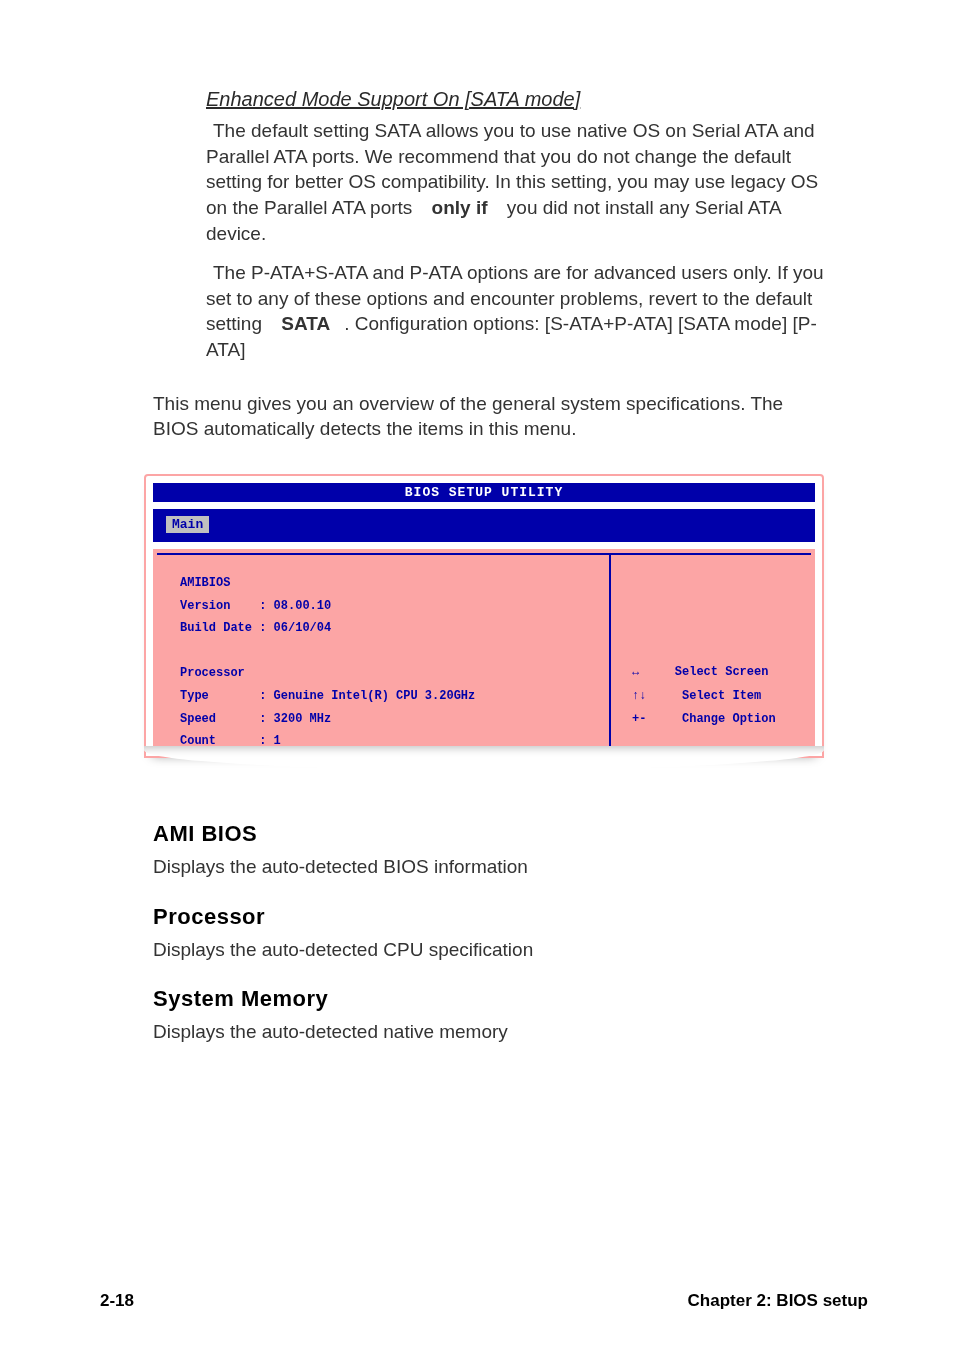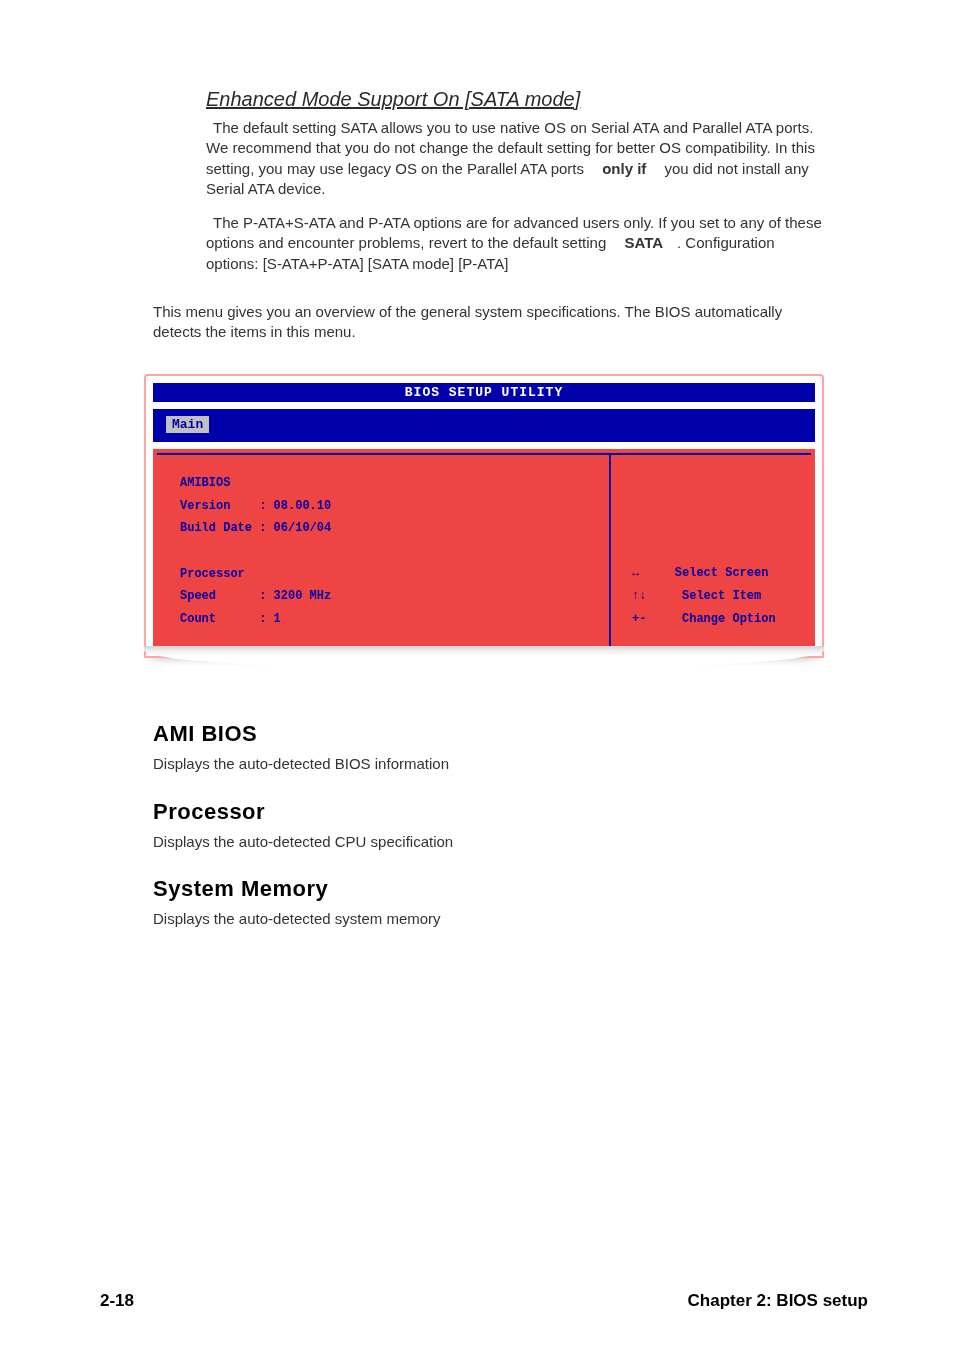--- a/index.html
+++ b/index.html
@@ -23,21 +23,21 @@
     }
     .content-block {
       margin-left: 125px;
       margin-right: 60px;
     }
     .indented-left {
       margin-left: 72px;
       margin-right: 60px;
     }
     .body-text {
-      font-size: 15px;
+      font-size: 19px;
       line-height: 1.35;
       color: #333;
     }
     .underline-title {
       font-style: italic;
       text-decoration: underline;
       font-size: 20px;
       color: #2a2a2a;
       margin-bottom: 2px;
     }
@@ -87,21 +87,21 @@
       padding: 0 6px 2px 6px;
     }
     .bios-tab-active {
       background: #c0c0c0;
       color: #0000aa;
       padding: 1px 6px;
       font-weight: bold;
     }
     .bios-body {
       display: flex;
-      background: #ef4444;
+      background: #fca5a5;
       font-family: "Courier New", monospace;
       font-size: 12px;
       height: 200px;
       position: relative;
     }
     .bios-left {
       flex: 1;
       padding: 14px 16px;
       color: #0000aa;
       font-weight: bold;
@@ -170,20 +170,21 @@
     <div class="bios-tabs">
       <span class="bios-tab-active">Main</span>
     </div>
     <div class="bios-body">
       <div class="bios-left">
         <div class="kv-row">AMIBIOS</div>
         <div class="kv-row">Version    : 08.00.10</div>
         <div class="kv-row">Build Date : 06/10/04</div>
         <br>
         <div class="kv-row">Processor</div>
+        <div class="kv-row">Type       : Genuine Intel(R) CPU 3.20GHz</div>
         <div class="kv-row">Speed      : 3200 MHz</div>
         <div class="kv-row">Count      : 1</div>
         <br>
         <div class="kv-row">System Memory</div>
         <div class="kv-row">Size       : 248MB</div>
       </div>
       <div class="bios-right">
         <div class="bios-right-inner">
           <div class="kv-row"><span>↔</span>&nbsp;&nbsp;&nbsp;<span>Select Screen</span></div>
           <div class="kv-row"><span>↑↓</span>&nbsp;&nbsp;&nbsp;<span>Select Item</span></div>
@@ -195,21 +196,21 @@
   <div class="bios-curve" style="margin-left:70px; margin-right:70px;"></div>
 
   <div class="indented-left" style="margin-top:20px;">
     <div class="section-h">AMI BIOS</div>
     <p class="body-text">Displays the auto-detected BIOS information</p>
 
     <div class="section-h">Processor</div>
     <p class="body-text">Displays the auto-detected CPU specification</p>
 
     <div class="section-h">System Memory</div>
-    <p class="body-text">Displays the auto-detected system memory</p>
+    <p class="body-text">Displays the auto-detected native memory</p>
   </div>
 
   <div class="footer">
     <span>2-18</span>
     <span>Chapter 2: BIOS setup</span>
   </div>
 
 </div>
 
 </body></html>

